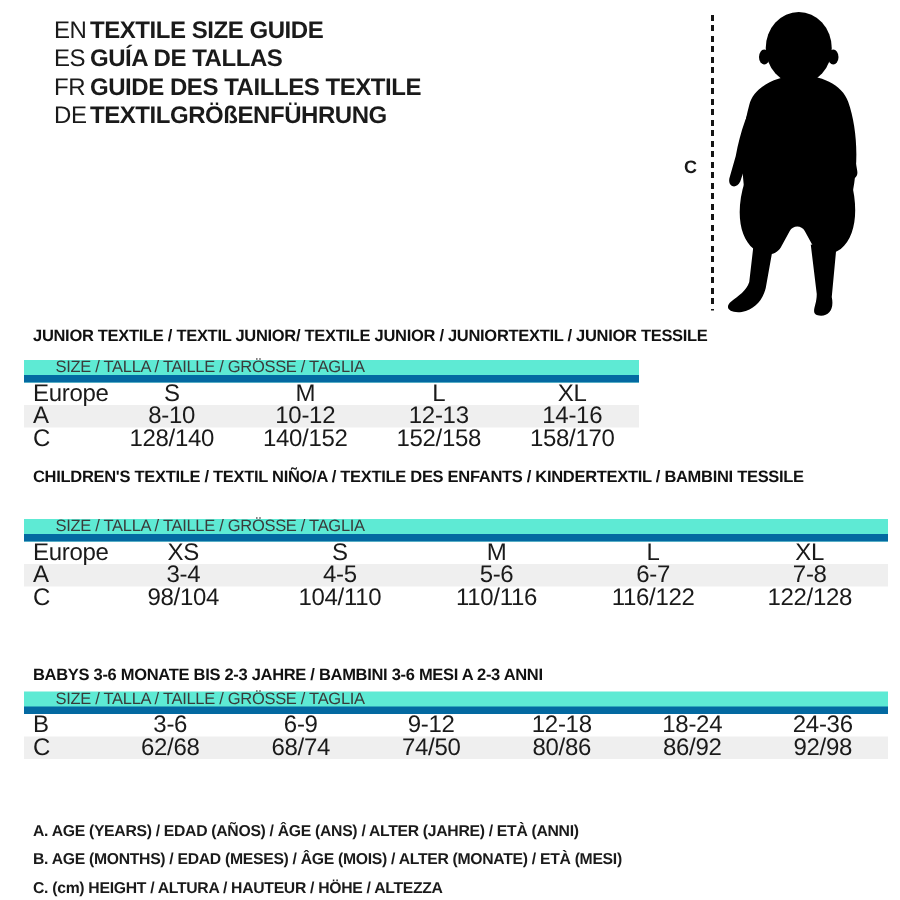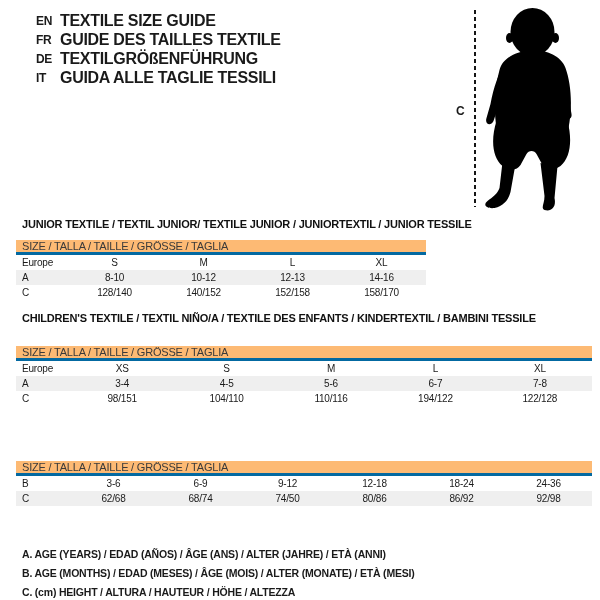--- a/index.html
+++ b/index.html
@@ -5,21 +5,21 @@
   * { margin:0; padding:0; box-sizing:border-box; }
   html,body { background:#fff; }
   body { font-family:"Liberation Sans", sans-serif; color:#1a1a1a; }
   .page {
     position:relative; width:600px; height:600px; background:#fff; overflow:hidden;
   }
 
   
   .lang-block { position:absolute; left:22px; top:11px; }
   .lang-row { display:flex; height:19px; align-items:center; }
-  .lang-code { width:38px; font-size:12px; font-weight:bold; letter-spacing:-0.3px;padding-left:14px; }
+  .lang-code { width:38px; font-size:16px; font-weight:normal; letter-spacing:-0.3px;padding-left:14px; }
   .lang-title { font-size:16px; font-weight:bold; letter-spacing:-0.3px; }
 
   
   .figure { position:absolute; left:450px; top:0; width:150px; height:220px; }
   .dash-line {
     position:absolute; left:24px; top:10px; width:2px; height:197px;
     background:repeating-linear-gradient(to bottom,#151515 0 4px,transparent 4px 7px);
   }
   .c-label { position:absolute; left:6px; top:104px; font-size:12px; font-weight:bold; }
   .baby-svg { position:absolute; left:32px; top:6px; }
@@ -32,54 +32,54 @@
   .h1 { top:216px; }
   .h2 { top:310px; }
   .h3 { top:426px; white-space:normal; width:560px; }
 
   
   .size-table { position:absolute; left:16px; }
   .t1 { top:240px; width:410px; }
   .t2 { top:346px; width:576px; }
   .t3 { top:461px; width:576px; }
   .size-bar {
-    height:15px; background:#fdba74; border-bottom:3px solid #0369a1;
+    height:15px; background:#5eead4; border-bottom:5px solid #0369a1;
     font-size:11px; color:#3a3a3a; letter-spacing:-0.2px;
-    display:flex; align-items:center; padding-left:6px;
+    display:flex; align-items:center; padding-left:21px;
   }
-  .trow { display:flex; height:15px; align-items:center; font-size:10px; letter-spacing:-0.2px; }
+  .trow { display:flex; height:15px; align-items:center; font-size:16px; letter-spacing:-0.2px; }
   .trow.shaded { background:#efefef; }
   .cell.label { width:54px; padding-left:6px; text-align:left; flex:none; }
   .cell.val { flex:1; text-align:center; }
 
   
   .footnotes { position:absolute; left:22px; top:545px; }
   .footnote { font-size:10.5px; font-weight:bold; letter-spacing:-0.2px; line-height:19px; white-space:nowrap; }
 </style>
 </head>
 <body>
 
 <div class="page">
 
   <div class="lang-block">
     <div class="lang-row">
       <span class="lang-code">EN</span>
       <span class="lang-title">TEXTILE SIZE GUIDE</span>
     </div>
     <div class="lang-row">
+      <span class="lang-code">ES</span>
+      <span class="lang-title">GUÍA DE TALLAS</span>
+    </div>
+    <div class="lang-row">
       <span class="lang-code">FR</span>
       <span class="lang-title">GUIDE DES TAILLES TEXTILE</span>
     </div>
     <div class="lang-row">
       <span class="lang-code">DE</span>
       <span class="lang-title">TEXTILGRÖßENFÜHRUNG</span>
-    </div>
-    <div class="lang-row">
-      <span class="lang-code">IT</span>
-      <span class="lang-title">GUIDA ALLE TAGLIE TESSILI</span>
     </div>
   </div>
 
   <div class="figure">
     <div class="dash-line"></div>
     <div class="c-label">C</div>
     <svg class="baby-svg" width="95" height="205" viewBox="0 0 90 205" fill="#000">
       <ellipse cx="48" cy="26" rx="22" ry="24"></ellipse>
       <ellipse cx="25" cy="32" rx="3.5" ry="5"></ellipse>
       <ellipse cx="71" cy="32" rx="3.5" ry="5"></ellipse>
@@ -139,31 +139,32 @@
         <div class="trow shaded">
           <div class="cell label">A</div>
           <div class="cell val">3-4</div>
           <div class="cell val">4-5</div>
           <div class="cell val">5-6</div>
           <div class="cell val">6-7</div>
           <div class="cell val">7-8</div>
         </div>
         <div class="trow">
           <div class="cell label">C</div>
-          <div class="cell val">98/151</div>
+          <div class="cell val">98/104</div>
           <div class="cell val">104/110</div>
           <div class="cell val">110/116</div>
-          <div class="cell val">194/122</div>
+          <div class="cell val">116/122</div>
           <div class="cell val">122/128</div>
         </div>
       </div>
   </div>
 
   <div class="heading h3">
     <br>
+    <span>BABYS 3-6 MONATE BIS 2-3 JAHRE / BAMBINI 3-6 MESI A 2-3 ANNI</span>
   </div>
   <div class="size-table t3">
     <div class="size-bar">
       <span>SIZE / TALLA / TAILLE / GRÖSSE / TAGLIA</span>
     </div>
     <div class="rows">
         <div class="trow">
           <div class="cell label">B</div>
           <div class="cell val">3-6</div>
           <div class="cell val">6-9</div>

